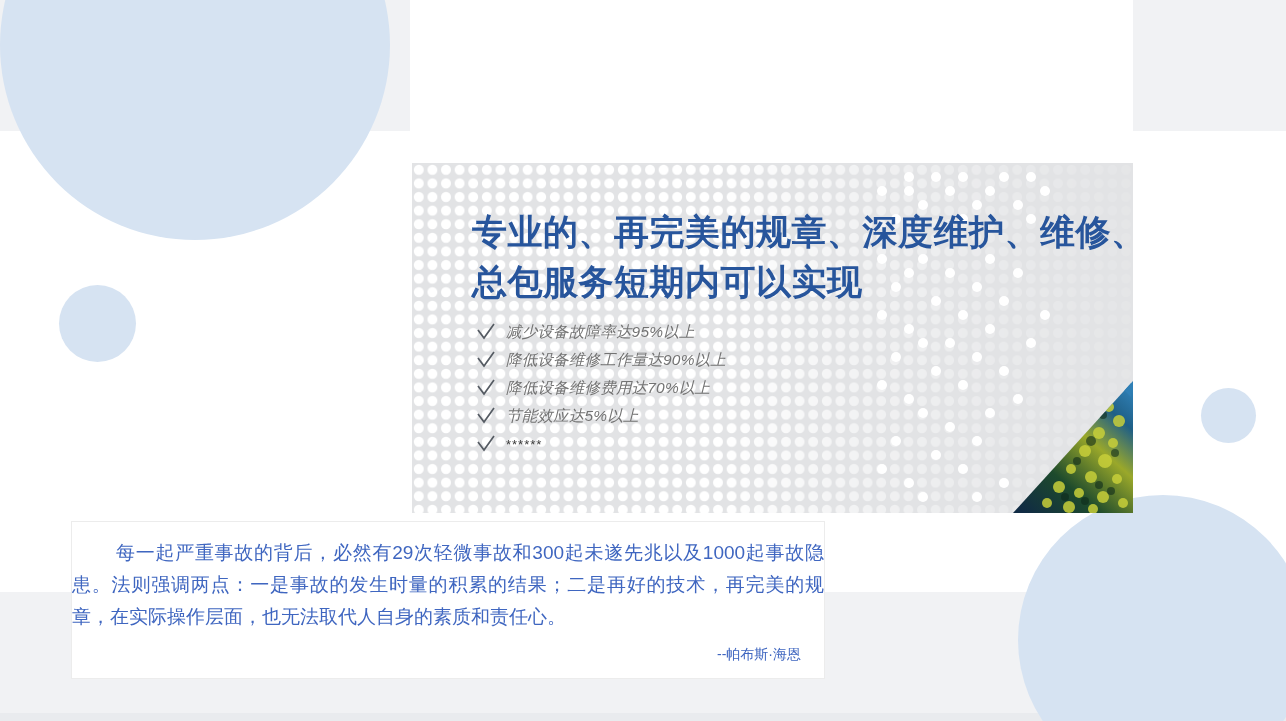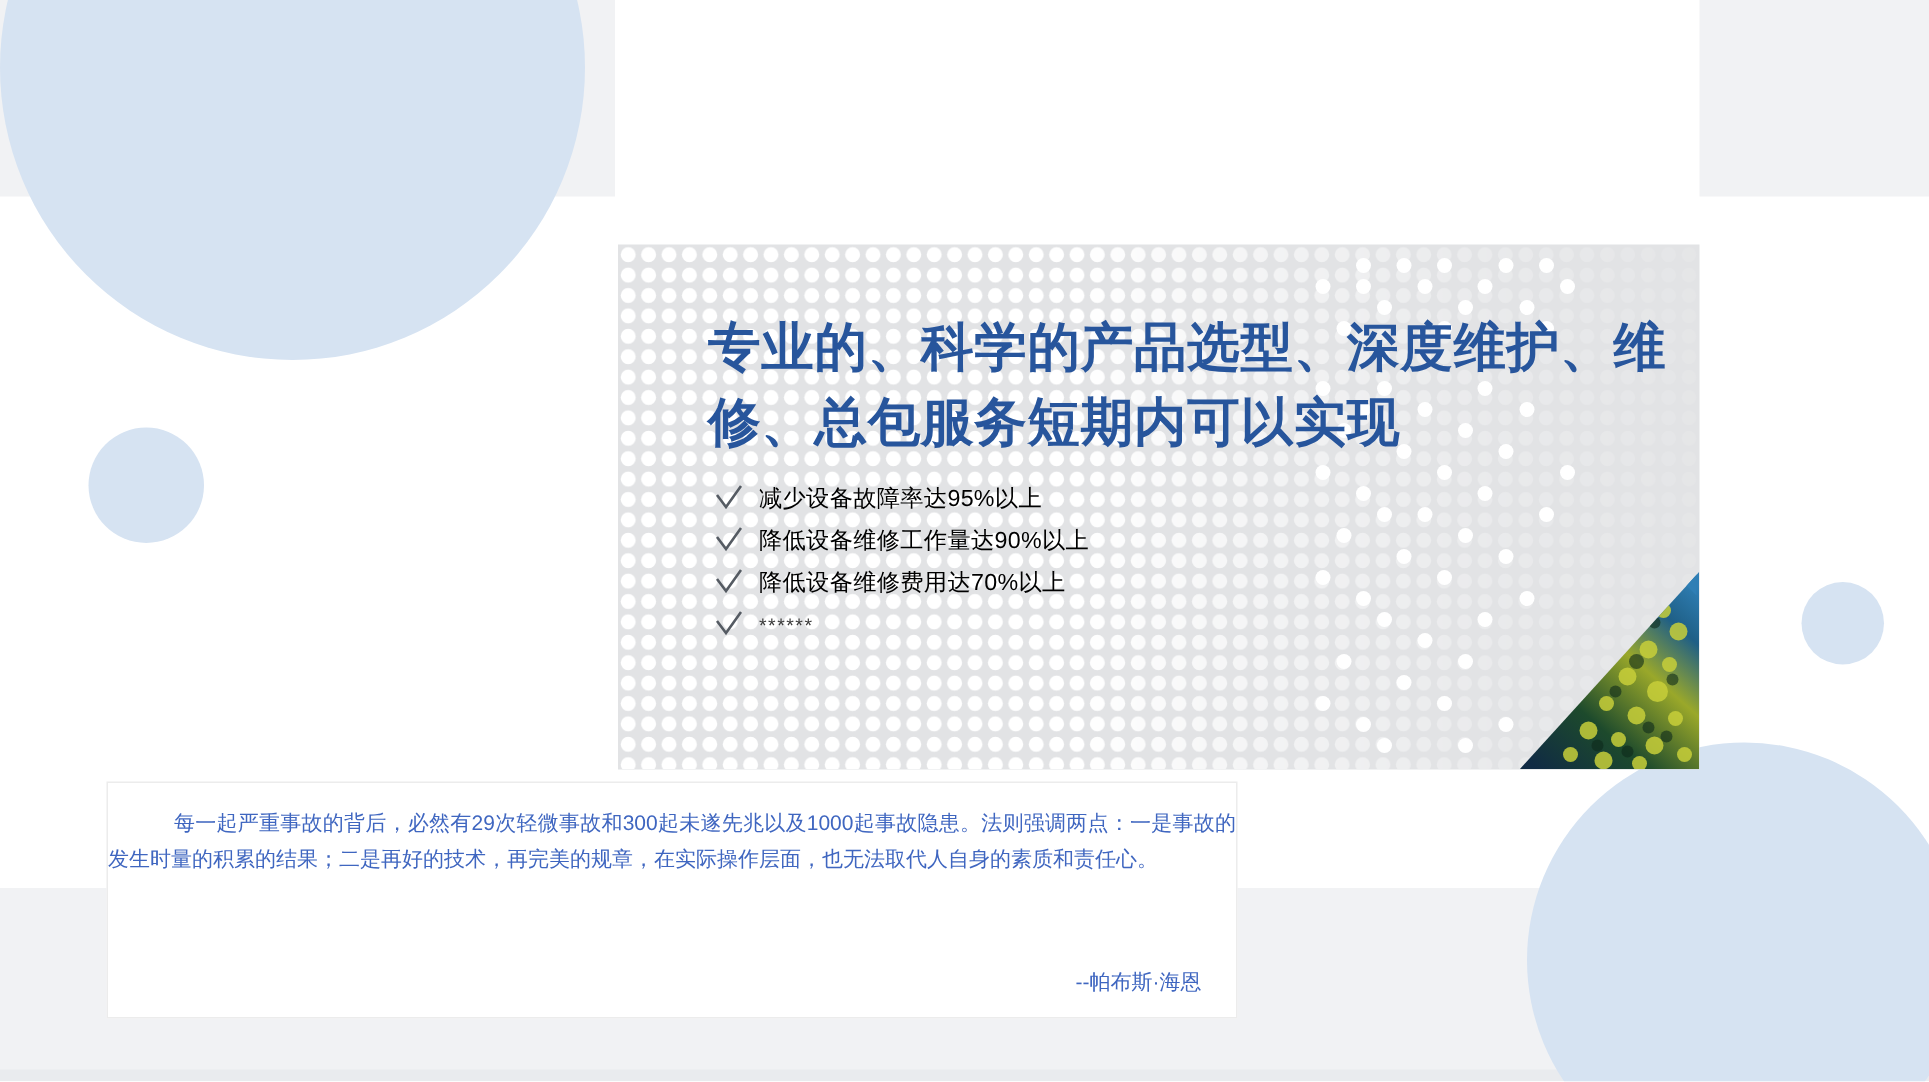--- a/index.html
+++ b/index.html
@@ -47,31 +47,31 @@
 
   #heading{
     position:absolute;left:60px;top:44px;width:680px;
     font-size:35px;line-height:1.42;color:#27559c;font-weight:600;
     letter-spacing:0.5px;
   }
   #bullet-list{position:absolute;left:64px;top:155px;width:520px;}
   .bullet-row{display:flex;align-items:center;height:28px;margin-bottom:0px;}
   .check-icon{width:30px;flex:0 0 30px;display:flex;align-items:center;justify-content:flex-start;}
   .check-icon svg{display:block;}
-  .bullet-text{font-size:15.5px;color:#000000;letter-spacing:0.2px;white-space:nowrap;}
+  .bullet-text{font-size:15.5px;color:#737373;letter-spacing:0.2px;white-space:nowrap;font-style:italic;}
   .bullet-stars{font-size:13px;color:#3b3b3b;letter-spacing:1px;}
 
   
   #quote-card{
     position:absolute;left:71px;top:521px;width:752px;height:156px;
     background:#ffffff;border:1px solid #ececec;
   }
   #quote-body{
     position:absolute;left:0px;top:15px;width:752px;
-    font-size:14px;line-height:1.68;color:#3f66c0;text-indent:44px;
+    font-size:19px;line-height:1.68;color:#3f66c0;text-indent:44px;
     text-align:justify;
   }
   #quote-attrib{
     position:absolute;right:23px;top:124px;
     font-size:14px;color:#3f66c0;
   }
 </style>
 </head>
 <body>
 
@@ -160,21 +160,21 @@
           <circle cx="524" cy="292" r="5"></circle>
         <circle cx="470" cy="306" r="5"></circle>
           <circle cx="551" cy="306" r="5"></circle>
         <circle cx="497" cy="320" r="5"></circle>
           <circle cx="592" cy="320" r="5"></circle>
         <circle cx="511" cy="334" r="5"></circle>
           <circle cx="565" cy="334" r="5"></circle>
       </g>
     </svg>
 
-    <div id="heading">专业的、科学的产品选型、深度维护、维修、总包服务短期内可以实现</div>
+    <div id="heading">专业的、再完美的规章、深度维护、维修、总包服务短期内可以实现</div>
 
     <div id="bullet-list">
       <div class="bullet-row">
         <span class="check-icon">
           <svg width="20" height="18" viewBox="0 0 20 18">
               <path d="M2 7 L8 15 L18 1" fill="none" stroke="#555b63" stroke-width="1.7"></path>
             </svg>
         </span>
         <span class="bullet-text">减少设备故障率达95%以上</span>
       </div>
@@ -186,20 +186,28 @@
         </span>
         <span class="bullet-text">降低设备维修工作量达90%以上</span>
       </div>
       <div class="bullet-row">
         <span class="check-icon">
           <svg width="20" height="18" viewBox="0 0 20 18">
               <path d="M2 7 L8 15 L18 1" fill="none" stroke="#555b63" stroke-width="1.7"></path>
             </svg>
         </span>
         <span class="bullet-text">降低设备维修费用达70%以上</span>
+      </div>
+      <div class="bullet-row">
+        <span class="check-icon">
+          <svg width="20" height="18" viewBox="0 0 20 18">
+              <path d="M2 7 L8 15 L18 1" fill="none" stroke="#555b63" stroke-width="1.7"></path>
+            </svg>
+        </span>
+        <span class="bullet-text">节能效应达5%以上</span>
       </div>
       <div class="bullet-row">
         <span class="check-icon">
           <svg width="20" height="18" viewBox="0 0 20 18">
               <path d="M2 7 L8 15 L18 1" fill="none" stroke="#555b63" stroke-width="1.7"></path>
             </svg>
         </span>
         <span class="bullet-stars">******</span>
       </div>
     </div>

